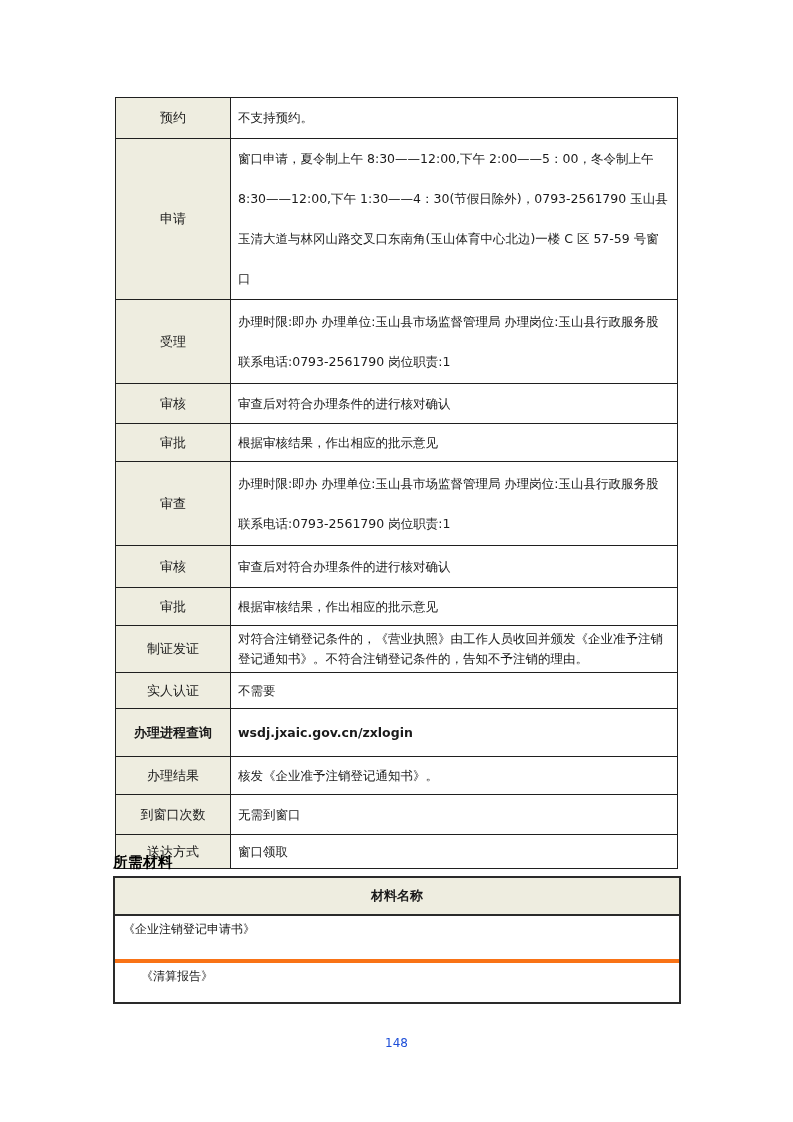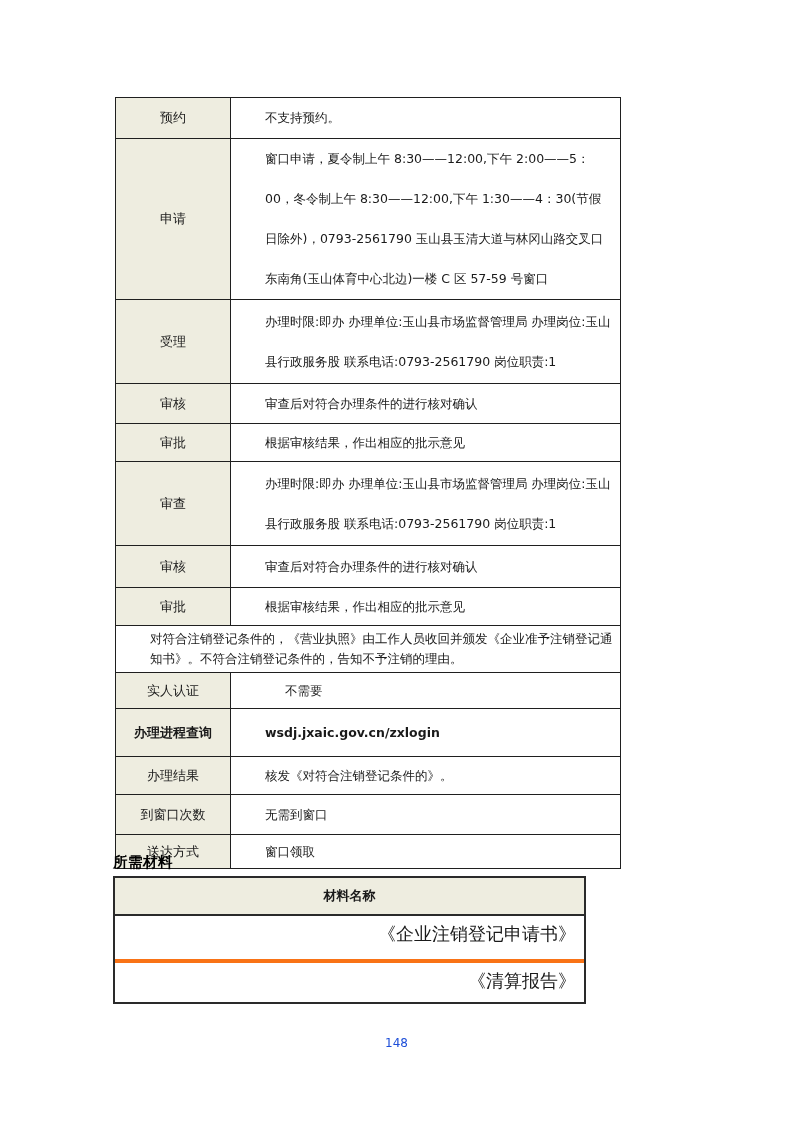--- a/index.html
+++ b/index.html
@@ -14,21 +14,21 @@
     height:1122px;
     background:#ffffff;
     overflow:hidden;
   }
 
   
   .t1 {
     position:absolute;
     left:115px;
     top:97px;
-    width:506px;
+    width:563px;
     border:1px solid #1f1f1f;
   }
   .t1-row {
     display:flex;
     align-items:stretch;
   }
   .t1-row + .t1-row { border-top:1px solid #1f1f1f; }
   .t1-label {
     width:115px;
     flex:0 0 115px;
@@ -41,67 +41,65 @@
     text-align:center;
     padding:2px;
   }
   .t1-value {
     flex:1 1 auto;
     display:flex;
     align-items:center;
     font-size:12.5px;
     line-height:1.6;
     padding:2px 7px;
-    margin-left:27px;
   }
   .t1-value > span { display:block; width:100%; }
   
   .h40 { min-height:40px; }
   .h38 { min-height:38px;justify-content:space-between; }
-  .h36 { min-height:36px;gap:20px; }
+  .h36 { min-height:36px; }
   .h34 { min-height:34px; }
   .h42 { min-height:42px; }
   .h46 { min-height:46px; }
   .h48 { min-height:48px;font-weight:bold; }
   .h84 { min-height:84px; }
   .h120 { min-height:120px; }
   
   .wide .t1-value { line-height:40px; padding-top:0; padding-bottom:0; }
   
   .compact .t1-value { line-height:20px; padding-top:3px; padding-bottom:3px; }
 
   
   .materials {
     position:absolute;
     left:113px;
     top:853px;
-    width:473px;
+    width:568px;
   }
   .materials-heading {
     font-size:14.5px;
     font-weight:bold;
     color:#000;
     margin-bottom:4px;
     letter-spacing:0.5px;
   }
   .t2 { border:2px solid #2a2a2a; background:#fff; }
   .t2-header {
     background:#eeede0;
     border-bottom:2px solid #2a2a2a;
     text-align:center;
     font-weight:bold;
     font-size:13px;
     padding:9px 4px;
   }
   .t2-row {
     min-height:43px;
     padding:4px 8px;
-    font-size:18px;
+    font-size:12px;
     line-height:1.5;
-    text-align:right;
   }
   .t2-row + .t2-row { border-top:4px solid #f97316;padding-left:26px; }
 
   
   .page-number {
     position:absolute;
     left:0; right:0;
     top:1036px;
     text-align:center;
     font-size:12px;
@@ -181,20 +179,23 @@
     <div class="t1-row h38">
       <div class="t1-label">
           <span>审批</span>
         </div>
       <div class="t1-value">
           <span>根据审核结果，作出相应的批示意见</span>
         </div>
     </div>
 
     <div class="t1-row h46 compact">
+      <div class="t1-label">
+          <span>制证发证</span>
+        </div>
       <div class="t1-value">
           <span>对符合注销登记条件的，《营业执照》由工作人员收回并颁发《企业准予注销登记通知书》。不符合注销登记条件的，告知不予注销的理由。</span>
         </div>
     </div>
 
     <div class="t1-row h36">
       <div class="t1-label">
           <span>实人认证</span>
         </div>
       <div class="t1-value">
@@ -209,21 +210,21 @@
       <div class="t1-value">
           <span>wsdj.jxaic.gov.cn/zxlogin</span>
         </div>
     </div>
 
     <div class="t1-row h38">
       <div class="t1-label">
           <span>办理结果</span>
         </div>
       <div class="t1-value">
-          <span>核发《对符合注销登记条件的》。</span>
+          <span>核发《企业准予注销登记通知书》。</span>
         </div>
     </div>
 
     <div class="t1-row h40">
       <div class="t1-label">
           <span>到窗口次数</span>
         </div>
       <div class="t1-value">
           <span>无需到窗口</span>
         </div>

